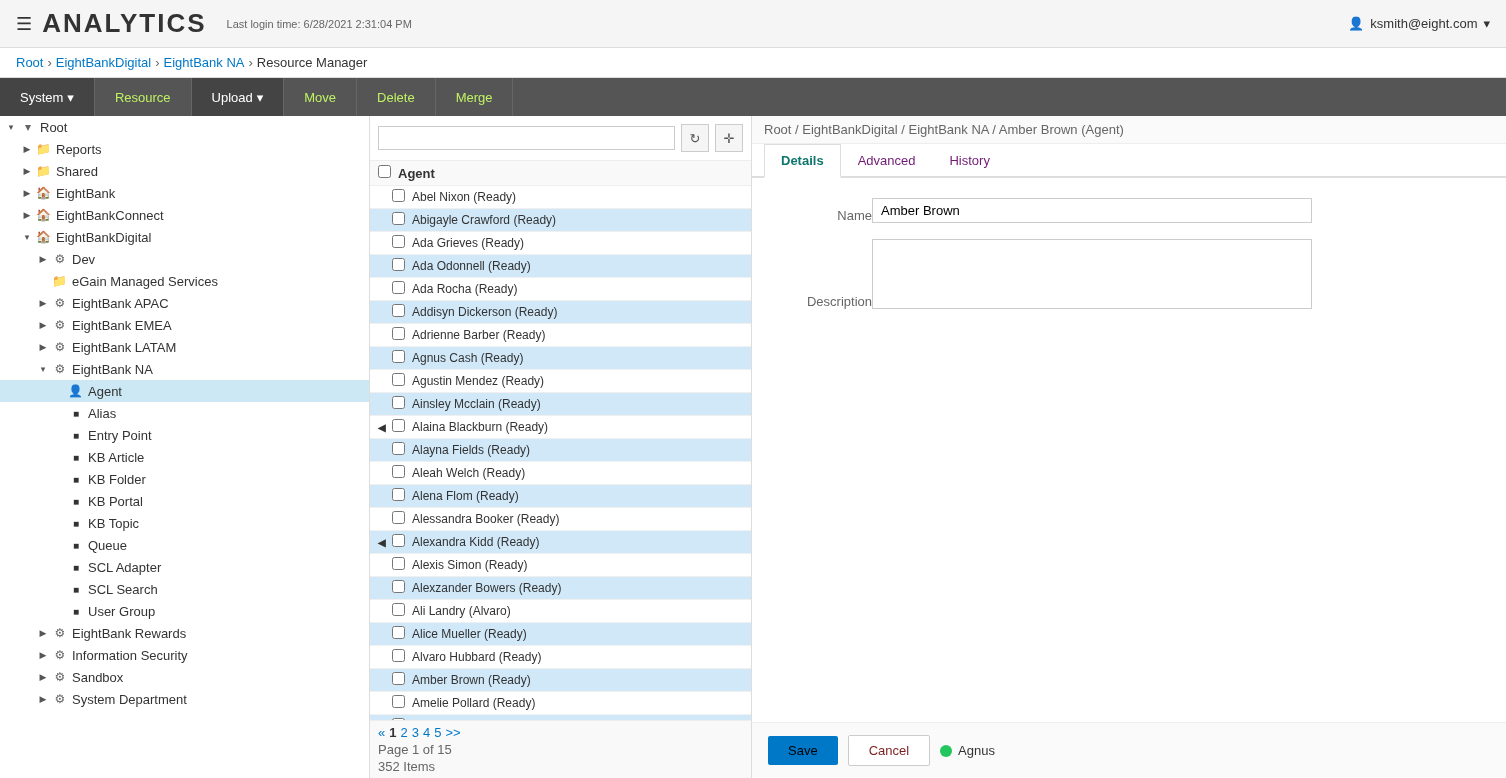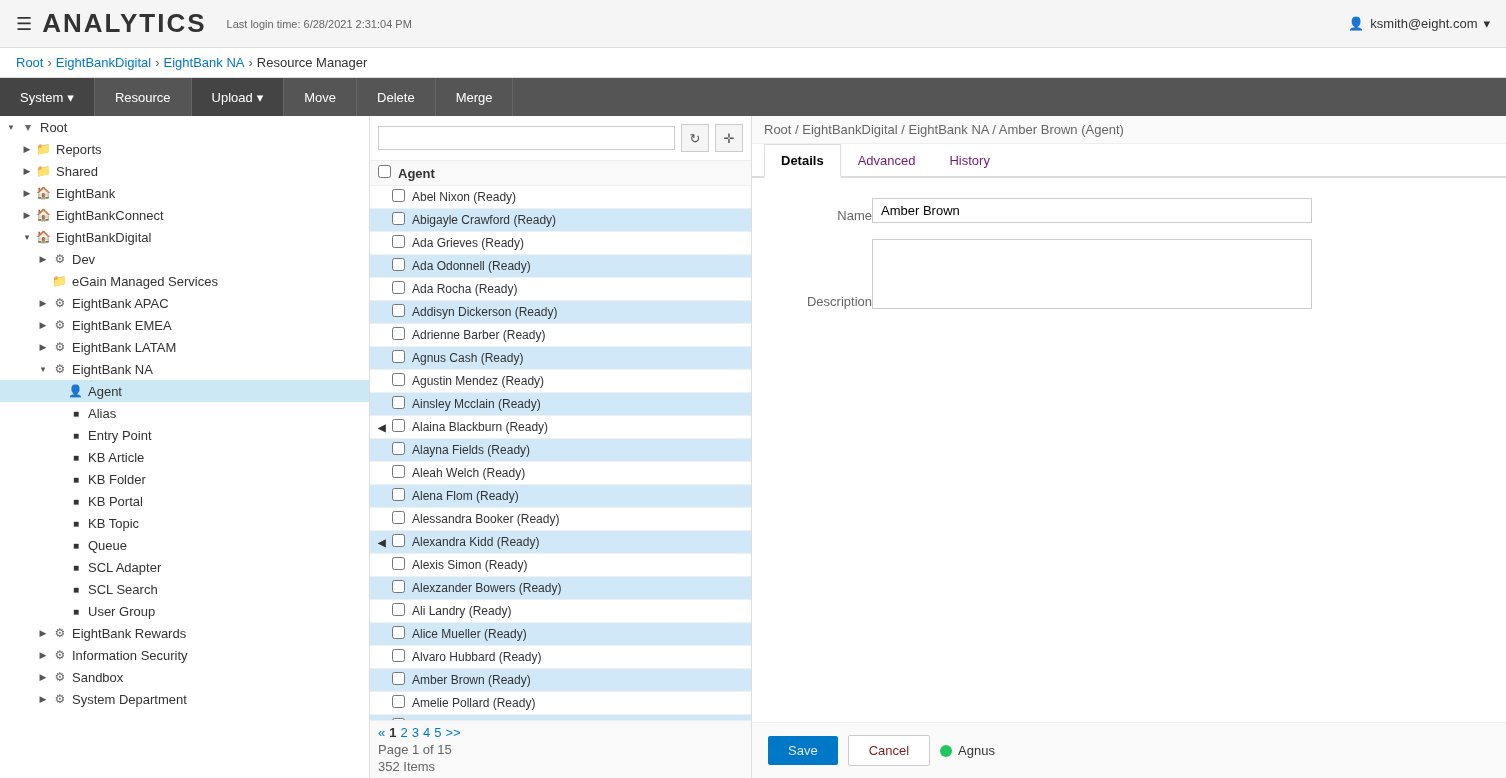--- a/index.html
+++ b/index.html
@@ -15,21 +15,21 @@
 
     
     .breadcrumb { background: #fff; padding: 6px 16px; border-bottom: 1px solid #ddd; font-size: 12px; color: #0078c8; display: flex; align-items: center; gap: 4px; height: 30px; }
     .breadcrumb span { color: #666; }
     .breadcrumb a { color: #0078c8; text-decoration: none; cursor: pointer; }
 
     
     .toolbar { background: #555; display: flex; align-items: center; height: 38px; }
     .toolbar-btn { color: #fff; padding: 0 20px; height: 100%; display: flex; align-items: center; cursor: pointer; border-right: 1px solid #666; font-size: 13px; gap: 4px; }
     .toolbar-btn.active { background: #444; }
-    .toolbar-btn-light { color: #ffffff; padding: 0 20px; height: 100%; display: flex; align-items: center; cursor: pointer; border-right: 1px solid #666; font-size: 13px; }
+    .toolbar-btn-light { color: #bef264; padding: 0 20px; height: 100%; display: flex; align-items: center; cursor: pointer; border-right: 1px solid #666; font-size: 13px; }
 
     
     .main { display: flex; height: calc(778px - 48px - 30px - 38px); }
 
     
     .tree-panel { width: 370px; background: #fff; border-right: 1px solid #ddd; overflow-y: auto; flex-shrink: 0; }
     .tree-item { display: flex; align-items: center; padding: 3px 4px; cursor: pointer; white-space: nowrap; }
     .tree-item.selected { background: #cce8f4; }
     .tree-indent-0 { padding-left: 4px; }
     .tree-indent-1 { padding-left: 20px; }
@@ -60,28 +60,28 @@
     .list-footer { padding: 4px 8px; border-top: 1px solid #eee; background: #f9f9f9; }
     .pagination { display: flex; align-items: center; gap: 4px; font-size: 12px; color: #0078c8; }
     .pagination span { cursor: pointer; }
     .page-info { font-size: 11px; color: #666; margin-top: 2px; }
 
     
     .detail-panel { flex: 1; background: #fff; display: flex; flex-direction: column; }
     .detail-breadcrumb { padding: 6px 12px; font-size: 11px; color: #666; border-bottom: 1px solid #eee; background: #fafafa; }
     .detail-tabs { display: flex; border-bottom: 2px solid #ddd; padding: 0 12px; background: #fff; }
     .detail-tab { padding: 8px 16px; cursor: pointer; font-size: 13px; color: #701a75; border: 1px solid transparent; border-bottom: none; margin-bottom: -2px; }
-    .detail-tab.active { border: 1px solid #ddd; border-bottom: 2px solid #fff; color: #000000; font-weight: bold; background: #fff; }
+    .detail-tab.active { border: 1px solid #ddd; border-bottom: 2px solid #fff; color: #0f766e; font-weight: bold; background: #fff; }
     .detail-content { padding: 20px; flex: 1; }
     .form-row { display: flex; align-items: flex-end; margin-bottom: 16px; gap: 0; }
     .form-label { width: 100px; text-align: right; color: #666; font-size: 13px; padding-top: 4px; flex-shrink: 0; }
     .form-input { flex: 1; border: 1px solid #ccc; padding: 4px 8px; font-size: 13px; max-width: 440px; }
     .form-textarea { flex: 1; border: 1px solid #ccc; padding: 4px 8px; font-size: 13px; max-width: 440px; height: 70px; resize: none; }
     .detail-footer { padding: 12px 16px; border-top: 1px solid #eee; display: flex; align-items: center; gap: 10px; background: #fafafa; }
-    .btn-save { background: #0078c8; color: #e5e5e5; border: none; padding: 7px 20px; font-size: 13px; cursor: pointer; border-radius: 2px; }
+    .btn-save { background: #0078c8; color: #000000; border: none; padding: 7px 20px; font-size: 13px; cursor: pointer; border-radius: 2px; }
     .btn-cancel { background: #fff; color: #7f1d1d; border: 1px solid #ccc; padding: 7px 20px; font-size: 13px; cursor: pointer; border-radius: 2px; }
     .status-indicator { display: flex; align-items: center; gap: 6px; font-size: 13px; color: #333; }
     .status-dot { width: 12px; height: 12px; border-radius: 50%; background: #22c55e; }
 
     
     ::-webkit-scrollbar { width: 8px; height: 8px; }
     ::-webkit-scrollbar-track { background: #f5f5f5; }
     ::-webkit-scrollbar-thumb { background: #ccc; border-radius: 4px; }
   </style>
 </head>
@@ -404,21 +404,21 @@
     <div class="list-row-text">Alexis Simon (Ready)</div>
   </div>
         <div class="list-row highlighted">
     <div class="list-row-arrow" style="width:12px;margin-right:2px;font-size:10px;"></div>
     <div class="list-row-check"><input type="checkbox" style=""></div>
     <div class="list-row-text">Alexzander Bowers (Ready)</div>
   </div>
         <div class="list-row">
     <div class="list-row-arrow" style="width:12px;margin-right:2px;font-size:10px;"></div>
     <div class="list-row-check"><input type="checkbox" style=""></div>
-    <div class="list-row-text">Ali Landry (Ready)</div>
+    <div class="list-row-text">Ali Landry (Alvaro)</div>
   </div>
         <div class="list-row highlighted">
     <div class="list-row-arrow" style="width:12px;margin-right:2px;font-size:10px;"></div>
     <div class="list-row-check"><input type="checkbox" style=""></div>
     <div class="list-row-text">Alice Mueller (Ready)</div>
   </div>
         <div class="list-row">
     <div class="list-row-arrow" style="width:12px;margin-right:2px;font-size:10px;"></div>
     <div class="list-row-check"><input type="checkbox" style=""></div>
     <div class="list-row-text">Alvaro Hubbard (Ready)</div>

